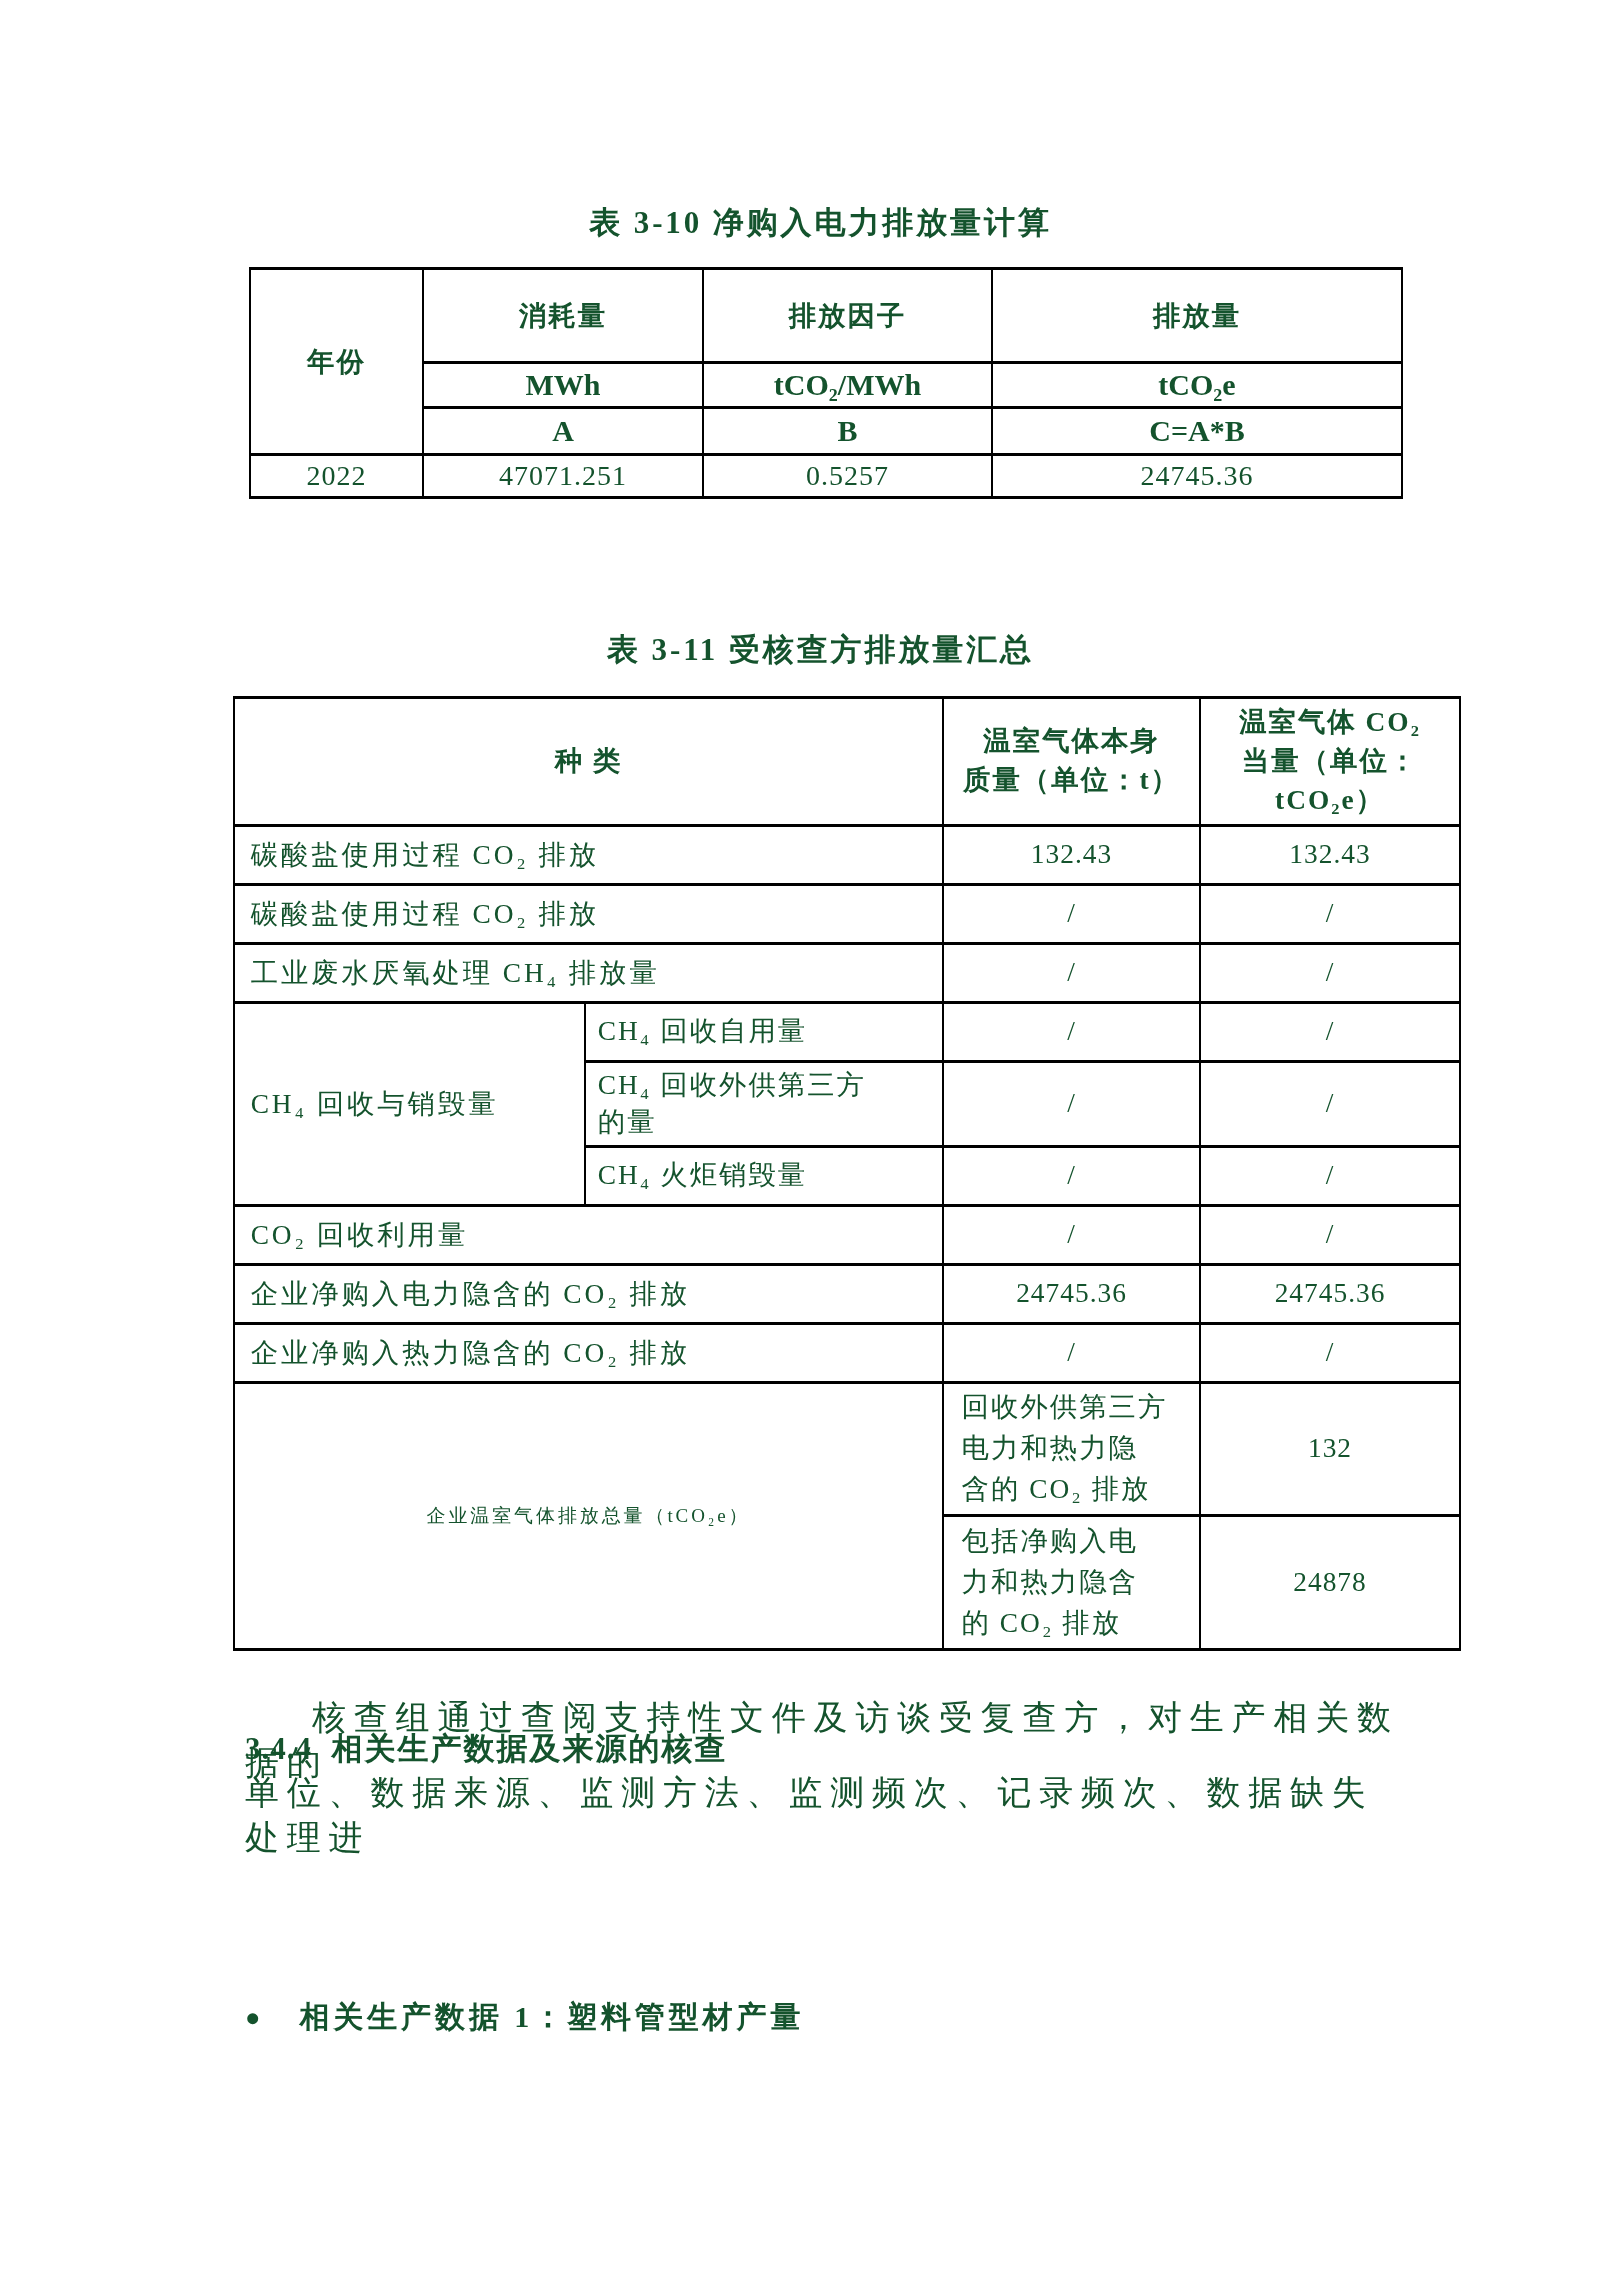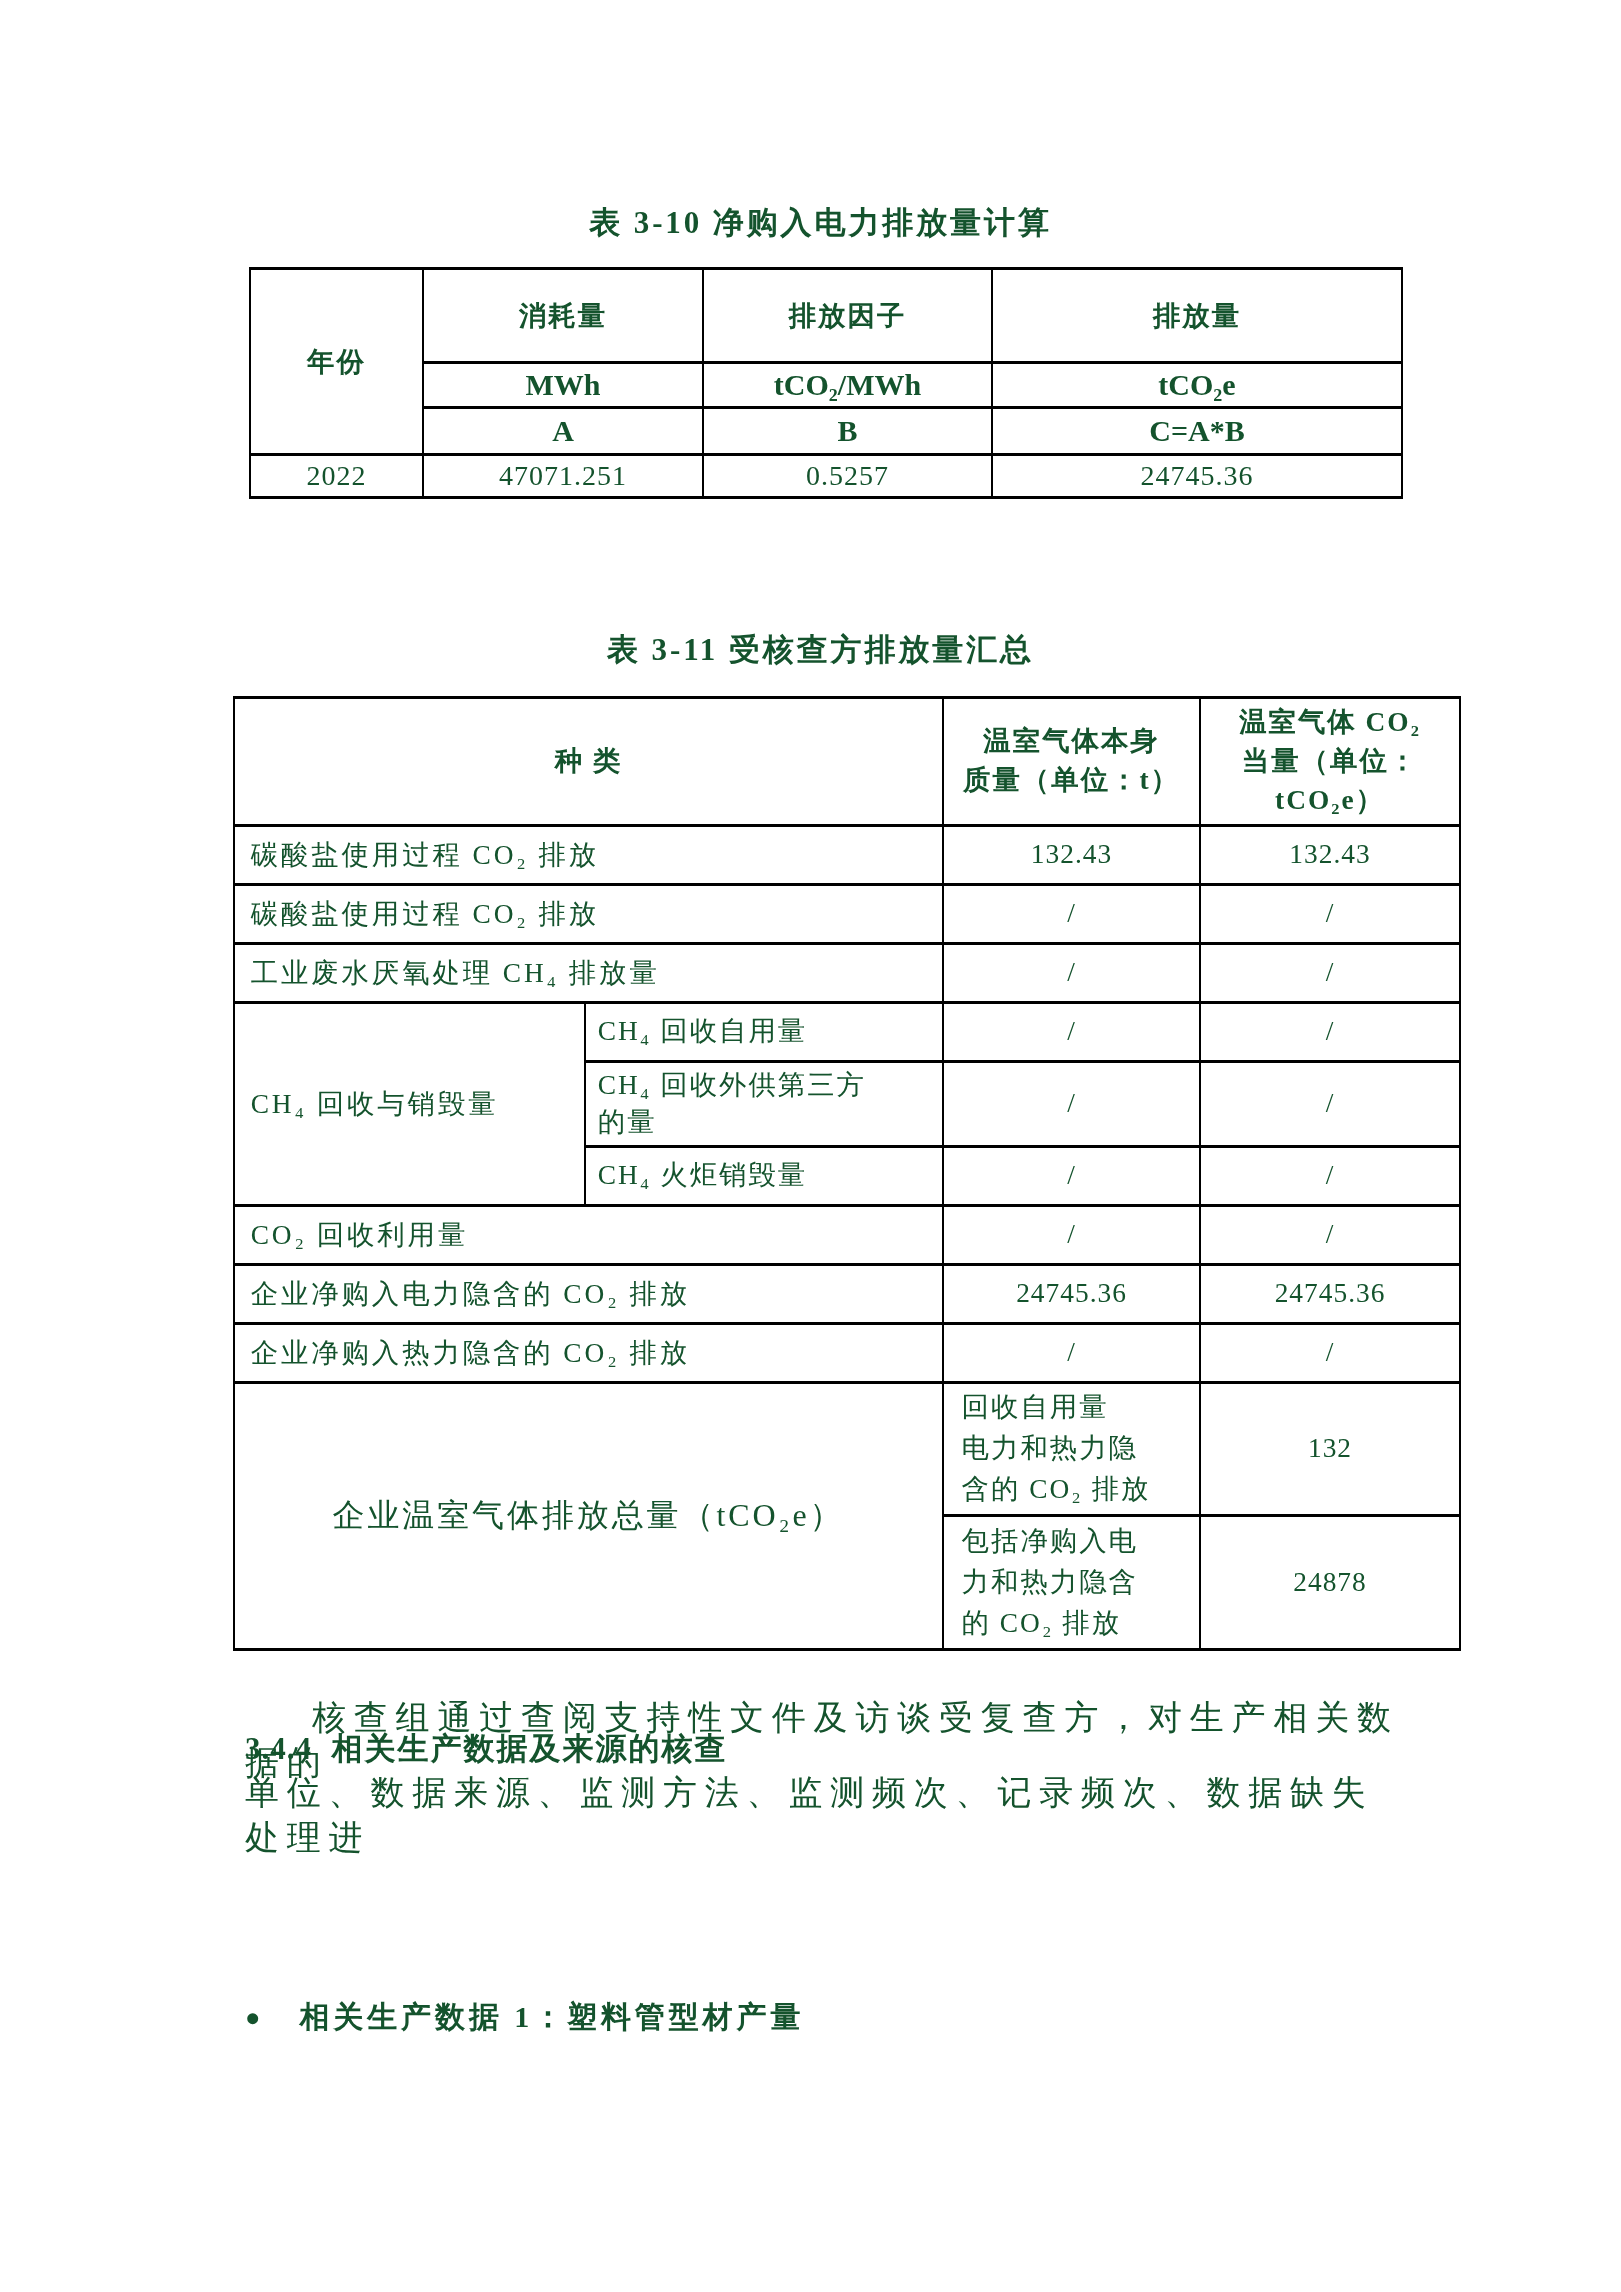--- a/index.html
+++ b/index.html
@@ -35,21 +35,21 @@
 
   .zh-head{font-weight:bold;font-size:27.4px;letter-spacing:2px;text-align:center;}
   .unit-cell{font-weight:bold;font-size:30px;text-align:center;}
   .val-cell{font-size:28px;text-align:center;letter-spacing:1px;}
 
   .t2-label{font-size:27.4px;letter-spacing:2.9px;text-align:left;padding-left:15.7px;}
   .t2-sublabel{font-size:27.4px;letter-spacing:2px;text-align:left;padding-left:11.8px;line-height:37px;}
   .t2-val{font-size:27.4px;text-align:center;letter-spacing:1px;}
   .t2-head{font-weight:bold;font-size:27.4px;letter-spacing:2px;text-align:center;}
   .t2-head .ln{line-height:39px;}
-  .t2-total-label{font-size:32px;letter-spacing:2.9px;text-align:center;}
+  .t2-total-label{font-size:19px;letter-spacing:2.9px;text-align:center;}
   .t2-breakdown{font-size:27.4px;letter-spacing:2px;text-align:left;padding-left:17.6px;}
   .t2-breakdown .ln{line-height:41px;}
 
   
   .rh-hd1{height:94px;}  .rh-u{height:45px;}  .rh-f{height:47px;} .rh-d{height:36px;}
   .rh2-hd{height:122px;} .rh2-s{height:59px;} .rh2-tall{height:78px;} .rh2-b{height:127px;}
 
   
   .section-heading{
     position:absolute;left:245px;top:1728px;
@@ -189,21 +189,21 @@
     </tr>
     <tr class="rh2-s">
       <td class="t2-label" colspan="2">企业净购入热力隐含的 CO₂ 排放</td>
       <td class="t2-val">/</td>
       <td class="t2-val">/</td>
     </tr>
 
     <tr class="rh2-b">
       <td class="t2-total-label" colspan="2" rowspan="2">企业温室气体排放总量（tCO₂e）</td>
       <td class="t2-breakdown">
-        <div class="ln">回收自用量</div>
+        <div class="ln">回收外供第三方</div>
         <div class="ln">电力和热力隐</div>
         <div class="ln">含的 CO₂ 排放</div>
       </td>
       <td class="t2-val">132</td>
     </tr>
     <tr class="rh2-b">
       <td class="t2-breakdown">
         <div class="ln">包括净购入电</div>
         <div class="ln">力和热力隐含</div>
         <div class="ln">的 CO₂ 排放</div>

